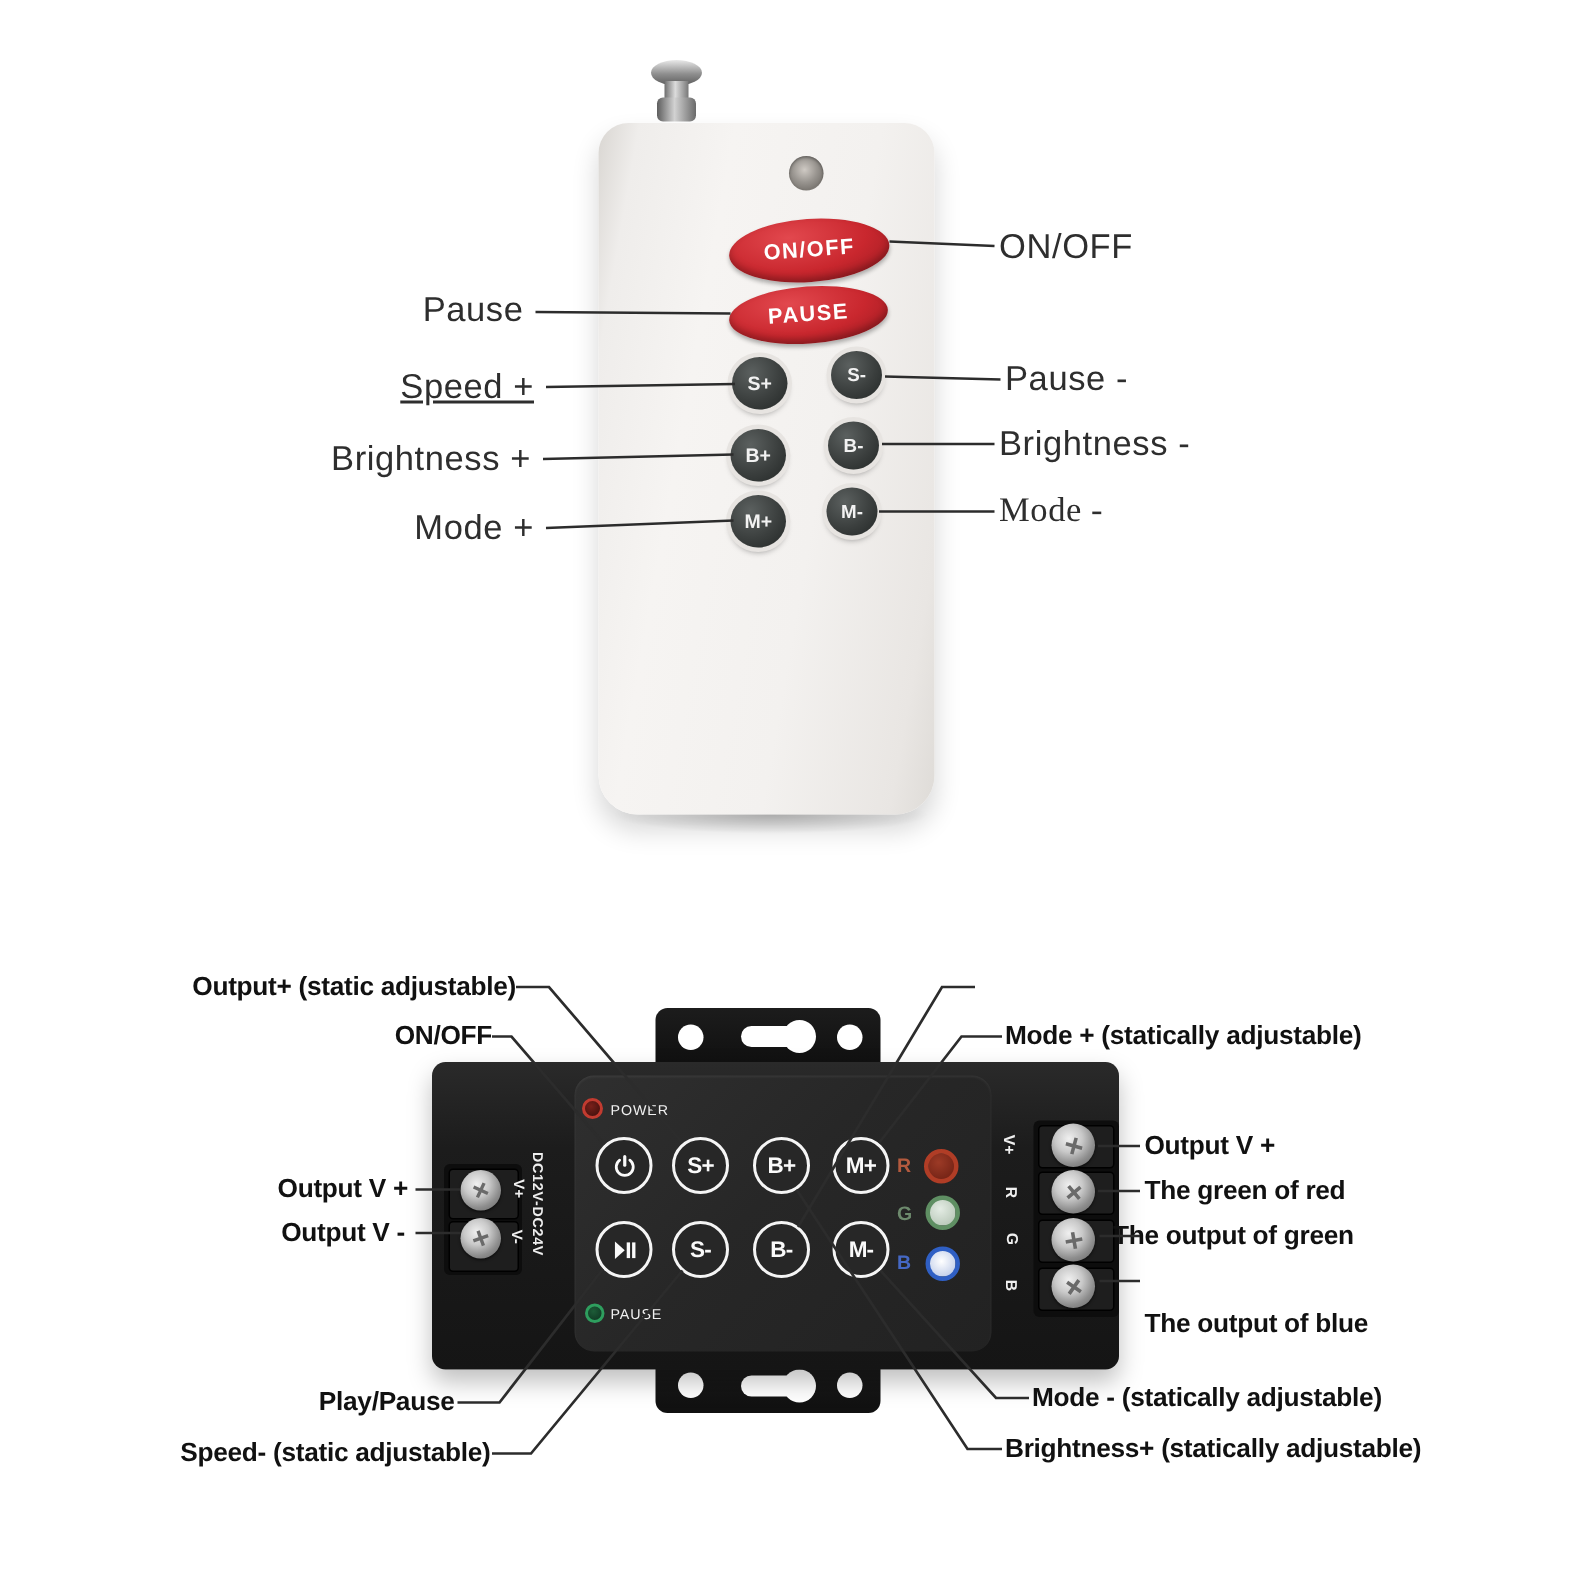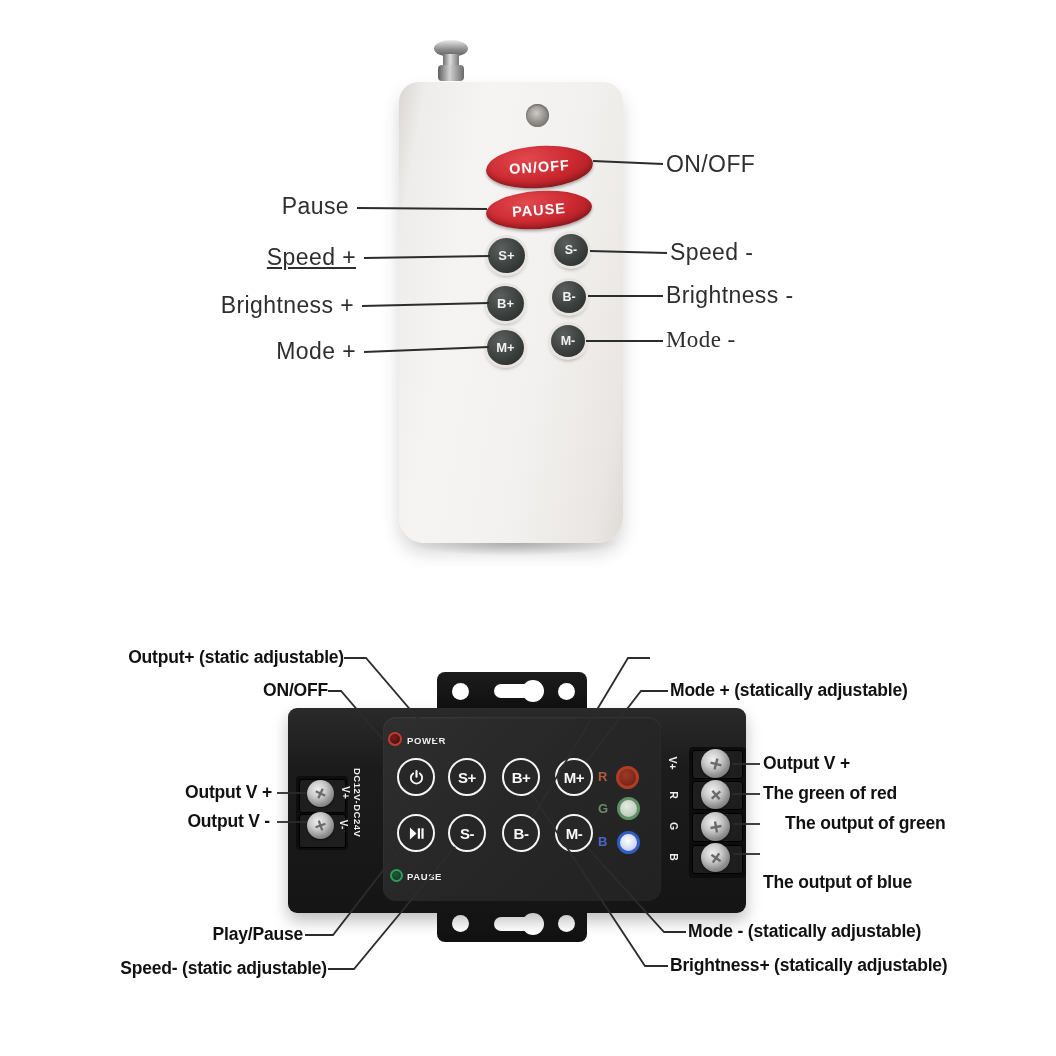--- a/index.html
+++ b/index.html
@@ -46,21 +46,21 @@
   .ctrl-body{position:absolute;left:288px;top:708px;width:458px;height:205px;border-radius:9px;
     background:linear-gradient(180deg,#2a2a2a 0%,#1c1c1c 28%,#151515 100%);
     box-shadow:0 8px 16px rgba(0,0,0,.25);}
   .face{position:absolute;left:383px;top:717px;width:278px;height:184px;border-radius:13px;
     background:linear-gradient(135deg,#2f2f2f 0%,#272727 45%,#222 100%);
     box-shadow:inset 0 1px 2px rgba(255,255,255,.08);}
   .ckey{position:absolute;width:38px;height:38px;border-radius:50%;border:2.5px solid #f5f5f5;
     background:#272727;display:flex;align-items:center;justify-content:center;
     color:#fafafa;font-weight:bold;font-size:15px;letter-spacing:-.5px;box-sizing:border-box;}
   .mini-led{position:absolute;border-radius:50%;}
-  .ind-lbl{position:absolute;color:#f0f0f0;font-size:9.5px;font-weight:bold;letter-spacing:.6px;}
+  .ind-lbl{position:absolute;color:#f0f0f0;font-size:9.5px;font-weight:normal;letter-spacing:.6px;}
   .rgb-lbl{position:absolute;font-size:13px;font-weight:bold;}
   .term{position:absolute;background:#0d0d0d;border-radius:4px;}
   .cell{position:absolute;background:#1e1e1e;border:1px solid #000;border-radius:3px;}
   .screw{position:absolute;border-radius:50%;
     background:radial-gradient(circle at 40% 35%,#f0f0f0 0%,#c9c9c9 35%,#8e8e8e 65%,#5f5f5f 100%);
     box-shadow:0 1px 2px rgba(0,0,0,.6);display:flex;align-items:center;justify-content:center;}
   .vtext{position:absolute;writing-mode:vertical-rl;text-orientation:sideways;
     color:#eee;font-weight:bold;white-space:nowrap;}
   .rpin{position:absolute;color:#f0f0f0;font-weight:bold;font-size:10.5px;transform:rotate(90deg);white-space:nowrap;}
 
@@ -103,21 +103,21 @@
     </div>
   <div class="rkey sm" style="left:551px;top:325px;">
       <span>M-</span>
     </div>
 
   <div class="lbl-top" style="right:707px;top:193px;">Pause</div>
   <div class="lbl-top" style="right:700px;top:244px;text-decoration:underline;">Speed +</div>
   <div class="lbl-top" style="right:702px;top:292px;">Brightness +</div>
   <div class="lbl-top" style="right:700px;top:338px;">Mode +</div>
   <div class="lbl-top" style="left:666px;top:151px;">ON/OFF</div>
-  <div class="lbl-top" style="left:670px;top:239px;">Speed -</div>
+  <div class="lbl-top" style="left:670px;top:239px;">Pause -</div>
   <div class="lbl-top" style="left:666px;top:282px;">Brightness -</div>
   <div class="lbl-top" style="left:666px;top:327px;font-family:Liberation Serif, serif;">Mode -</div>
 
   <div class="flange top"></div>
   <div class="hole" style="left:452px;top:683px;width:17px;height:17px;"></div>
   <div class="hole" style="left:558px;top:683px;width:17px;height:17px;"></div>
   <div class="slotbar" style="left:494px;top:684px;width:40px;height:14px;"></div>
   <div class="hole" style="left:522px;top:680px;width:22px;height:22px;"></div>
 
   <div class="flange bot"></div>
@@ -237,21 +237,21 @@
   <div class="rgb-lbl" style="left:598px;top:834px;color:#4568c4;">B</div>
   <div class="mini-led" style="left:617px;top:831px;width:23px;height:23px;border:3px solid #2f5fc4;background:radial-gradient(circle at 45% 40%,#ffffff,#c9d4ec 70%,#9db3e0);box-sizing:border-box;"></div>
 
   <div class="lbl-bot" style="right:712px;top:647px;">Output+ (static adjustable)</div>
   <div class="lbl-bot" style="right:728px;top:680px;">ON/OFF</div>
   <div class="lbl-bot" style="left:670px;top:680px;">Mode + (statically adjustable)</div>
   <div class="lbl-bot" style="right:784px;top:782px;">Output V +</div>
   <div class="lbl-bot" style="right:786px;top:811px;">Output V -</div>
   <div class="lbl-bot" style="left:763px;top:753px;">Output V +</div>
   <div class="lbl-bot" style="left:763px;top:783px;">The green of red</div>
-  <div class="lbl-bot" style="left:785px;top:813px;">The output of green</div>
+  <div class="lbl-bot" style="left:742px;top:813px;">The output of green</div>
   <div class="lbl-bot" style="left:763px;top:843px;margin-top:29px;">The output of blue</div>
   <div class="lbl-bot" style="right:753px;top:924px;">Play/Pause</div>
   <div class="lbl-bot" style="right:729px;top:958px;">Speed- (static adjustable)</div>
   <div class="lbl-bot" style="left:670px;top:955px;">Brightness+ (statically adjustable)</div>
   <div class="lbl-bot" style="left:688px;top:921px;">Mode - (statically adjustable)</div>
 
   <svg class="overlay" width="1056" height="1056" viewBox="0 0 1056 1056">
 
     <path class="ann" d="M357 208 L487 209"></path>
     <path class="ann" d="M364 258 L490 256"></path>

